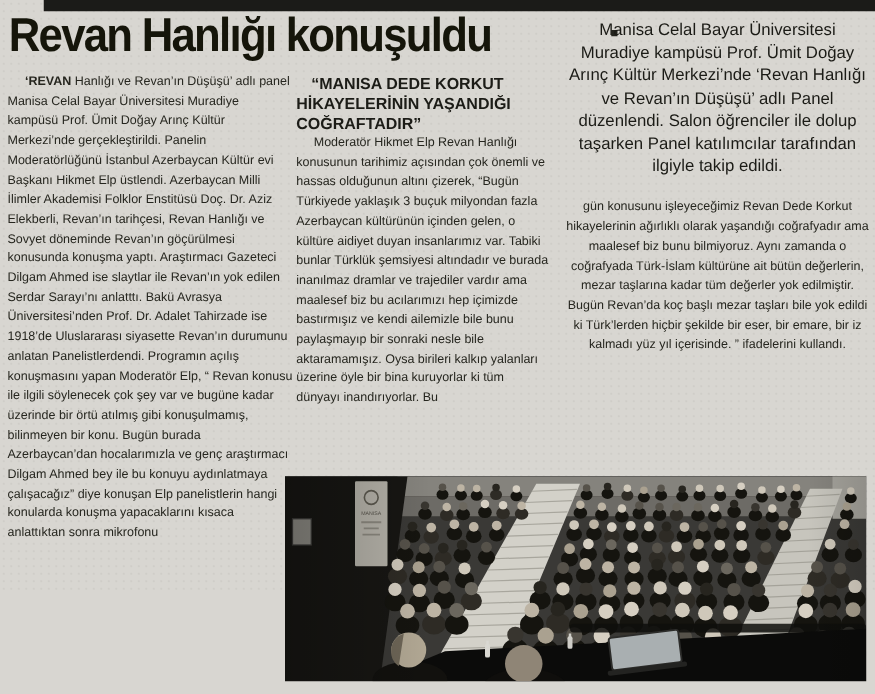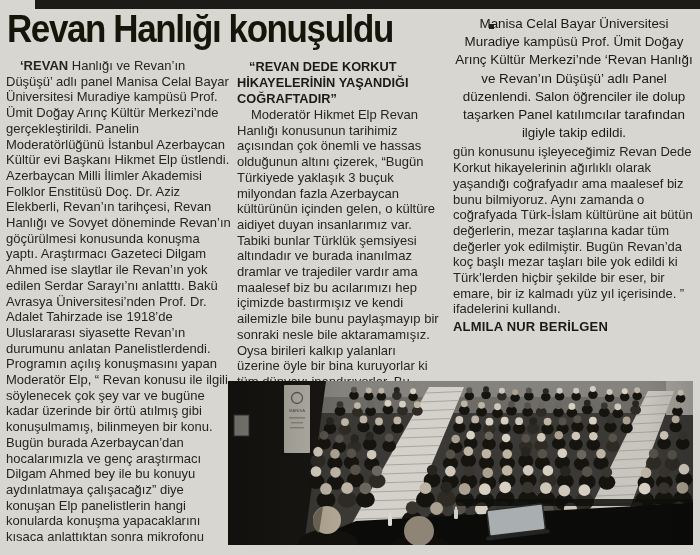--- a/index.html
+++ b/index.html
@@ -24,38 +24,38 @@
     font-size:38px;font-weight:700;letter-spacing:-1.5px;
     transform:scaleX(.92);transform-origin:left top;
     color:#15150a;white-space:nowrap;
   }
   .col{position:absolute;}
   .col p{margin:0;}
   .col1{left:6px;top:58px;width:228px;}
   .col2{left:237px;top:58px;width:203px;}
   .col3{left:453px;top:15px;width:242px;}
   .body-p{
-    font-size:13px;line-height:15.7px;color:#26261f;
+    font-size:10px;line-height:15.7px;color:#26261f;
     text-align:left;
   }
   .indent{text-indent:14px;}
   .lead-word{font-weight:700;}
   .subhead{
     font-weight:700;font-size:12.8px;line-height:16px;
     text-indent:12px;color:#1c1c17;margin-top:1px !important;
   }
   .lead-intro{
     font-weight:400;font-size:13.4px;line-height:18.2px;
     text-align:center;color:#1b1b16;
   }
   .lead-bullet{
     position:absolute;left:489px;top:24px;width:5px;height:5px;
     background:#23231d;
   }
-  .col3 .body-p{margin-top:2px;}
+  .col3 .body-p{margin-top:16px;text-align:center;}
   .byline{
     font-weight:700;font-size:13px;line-height:16px;margin-top:2px !important;
     color:#1b1b16;letter-spacing:.2px;
   }
   .photo{
     position:absolute;left:228px;top:381px;width:465px;height:164px;
     background:#2f2e2c;overflow:hidden;
   }
   .photo svg{display:block;}
 </style>
@@ -66,30 +66,29 @@
 
   <div class="topbar"></div>
 
   <h1 class="headline">Revan Hanlığı konuşuldu</h1>
 
   <div class="col col1">
     <p class="body-p indent"><span class="lead-word">‘REVAN</span><span> Hanlığı ve Revan’ın Düşüşü’ adlı panel Manisa Celal Bayar Üniversitesi Muradiye kampüsü Prof. Ümit Doğay Arınç Kültür Merkezi’nde gerçekleştirildi. Panelin Moderatörlüğünü İstanbul Azerbaycan Kültür evi Başkanı Hikmet Elp üstlendi.  Azerbaycan Milli İlimler Akademisi Folklor Enstitüsü Doç. Dr. Aziz Elekberli, Revan’ın tarihçesi, Revan Hanlığı ve Sovyet döneminde Revan’ın göçürülmesi konusunda konuşma yaptı. Araştırmacı Gazeteci Dilgam Ahmed ise slaytlar ile Revan’ın yok edilen Serdar Sarayı’nı anlatttı. Bakü Avrasya Üniversitesi’nden Prof. Dr. Adalet Tahirzade ise 1918’de Uluslararası  siyasette Revan’ın durumunu anlatan Panelistlerdendi. Programın açılış konuşmasını yapan Moderatör Elp, “ Revan konusu ile ilgili söylenecek çok şey var ve bugüne kadar üzerinde bir örtü atılmış gibi konuşulmamış, bilinmeyen bir konu. Bugün burada Azerbaycan’dan hocalarımızla ve genç araştırmacı Dilgam Ahmed bey ile bu konuyu aydınlatmaya çalışacağız” diye konuşan Elp panelistlerin hangi konularda konuşma yapacaklarını kısaca anlattıktan sonra mikrofonu</span></p>
   </div>
 
   <div class="col col2">
-    <p class="subhead">“REVAN DEDE KORKUT HİKAYELERİNİN YAŞANDIĞI COĞRAFTADIR”</p>
+    <p class="subhead">“MANISA DEDE KORKUT HİKAYELERİNİN YAŞANDIĞI COĞRAFTADIR”</p>
     <p class="body-p indent">Moderatör Hikmet Elp Revan Hanlığı konusunun tarihimiz açısından çok önemli ve hassas olduğunun altını çizerek, “Bugün Türkiyede yaklaşık 3 buçuk milyondan fazla Azerbaycan kültürünün içinden gelen, o kültüre aidiyet duyan insanlarımız var. Tabiki bunlar Türklük şemsiyesi altındadır ve burada inanılmaz dramlar ve trajediler vardır ama maalesef biz bu acılarımızı hep içimizde bastırmışız ve kendi ailemizle bile bunu paylaşmayıp bir sonraki nesle bile aktaramamışız. Oysa birileri kalkıp yalanları üzerine öyle bir bina kuruyorlar ki tüm dünyayı inandırıyorlar. Bu</p>
   </div>
 
   <div class="lead-bullet"></div>
 
   <div class="col col3">
     <p class="lead-intro">Manisa Celal Bayar Üniversitesi Muradiye kampüsü Prof. Ümit Doğay Arınç Kültür Merkezi’nde ‘Revan Hanlığı ve Revan’ın Düşüşü’ adlı Panel düzenlendi. Salon öğrenciler ile dolup taşarken Panel katılımcılar tarafından ilgiyle takip edildi.</p>
     <p class="body-p">gün konusunu işleyeceğimiz Revan Dede Korkut hikayelerinin ağırlıklı olarak yaşandığı coğrafyadır ama maalesef biz bunu bilmiyoruz. Aynı zamanda o coğrafyada Türk-İslam kültürüne ait bütün değerlerin, mezar taşlarına kadar tüm değerler yok edilmiştir. Bugün Revan’da koç başlı mezar taşları bile yok edildi ki Türk’lerden hiçbir şekilde bir eser, bir emare, bir iz kalmadı yüz yıl içerisinde. ” ifadelerini kullandı.</p>
-    <p class="byline">ALMILA NUR BERİLGEN</p>
   </div>
 
   <div class="photo">
     <svg id="photo-svg" width="465" height="164" viewBox="0 0 465 164" xmlns="http://www.w3.org/2000/svg">
 
       <rect x="0" y="0" width="465" height="164" fill="#3a3936"></rect>
 
       <rect x="90" y="0" width="375" height="16" fill="#85837d"></rect>
       <rect x="90" y="16" width="375" height="16" fill="#6d6b66"></rect>
       <rect x="438" y="0" width="27" height="34" fill="#a4a29b"></rect>

